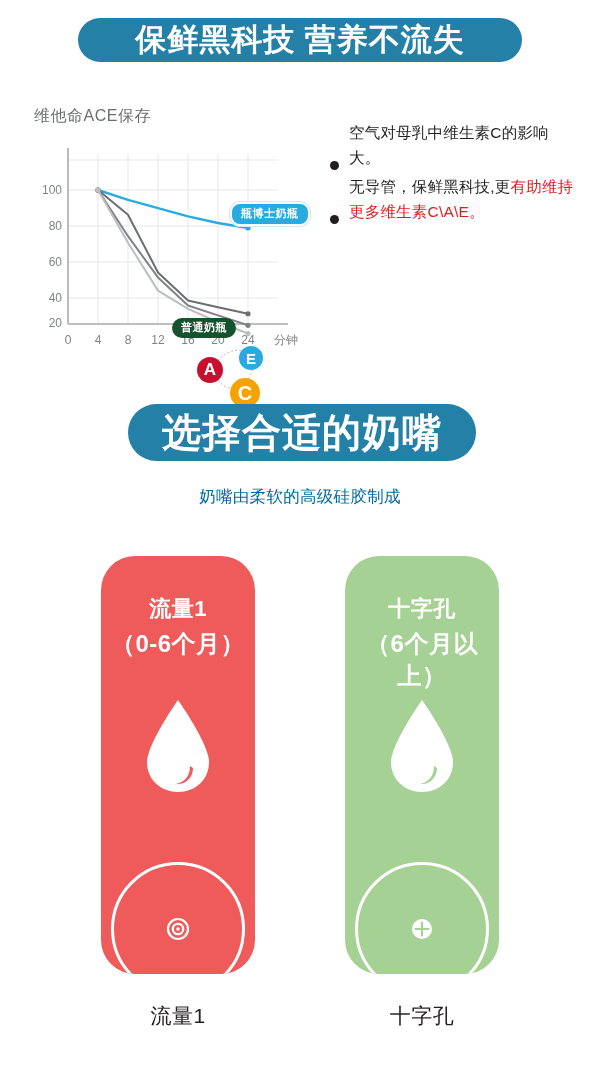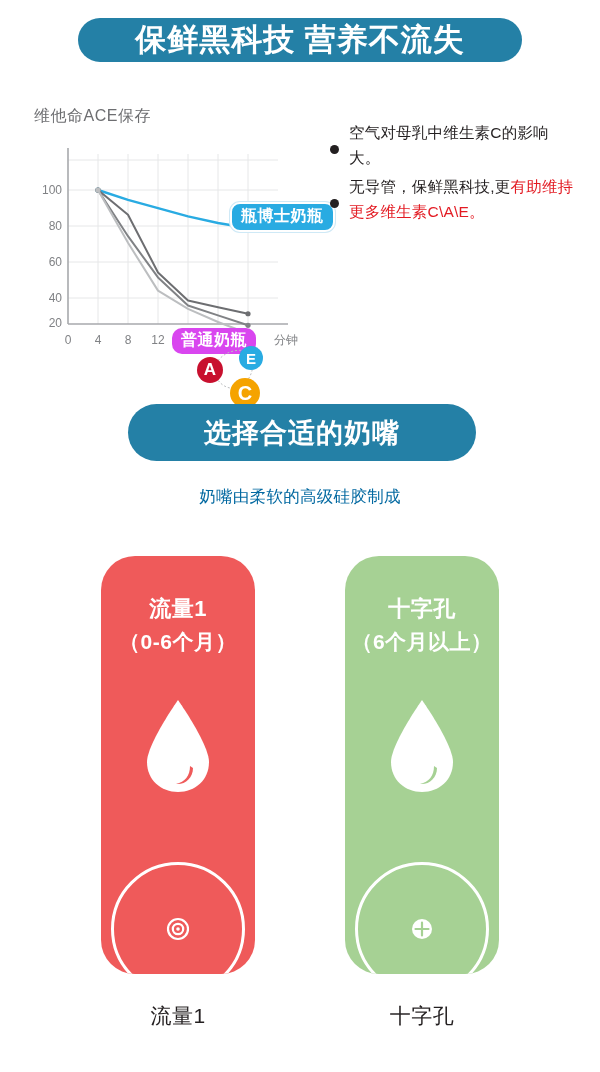--- a/index.html
+++ b/index.html
@@ -34,21 +34,21 @@
     top: 18px;
     width: 444px;
     height: 44px;
     font-size: 31px;
   }
   #banner-mid {
     left: 128px;
     top: 404px;
     width: 348px;
     height: 57px;
-    font-size: 27px;
+    font-size: 39px;
   }
 
   
   #chart-block {
     position: absolute;
     left: 26px;
     top: 106px;
     width: 290px;
     height: 270px;
   }
@@ -86,37 +86,37 @@
     font-size: 12px;
     fill: #808285;
     font-family: "Liberation Sans", sans-serif;
   }
 
   
   .chart-pill {
     position: absolute;
     border-radius: 10px;
     color: #fff;
-    font-size: 16px;
+    font-size: 11px;
     font-weight: bold;
     padding: 2px 9px 3px 9px;
     white-space: nowrap;
     letter-spacing: .5px;
   }
   #pill-dr {
     background: #29abe2;
     border: 2px solid #ffffff;
     box-shadow: 0 0 0 1px #cfe9f6;
     left: 204px;
     top: 96px;
   }
   #pill-normal {
-    background: #d946ef;
+    background: #14532d;
     left: 146px;
-    top: 222px;
+    top: 212px;
   }
 
   
   .vit {
     position: absolute;
     border-radius: 50%;
     display: flex;
     align-items: center;
     justify-content: center;
     color: #ffffff;
@@ -129,21 +129,21 @@
 
   
   #bullets {
     position: absolute;
     left: 330px;
     top: 120px;
     width: 250px;
   }
   .bullet-row {
     display: flex;
-    align-items: center;
+    align-items: flex-end;
     margin-bottom: 4px;
   }
   .bullet-dot {
     width: 9px;
     height: 9px;
     border-radius: 50%;
     background: #231f20;
     flex: 0 0 auto;
     margin-top: 8px;
     margin-right: 10px;
@@ -191,21 +191,21 @@
     font-size: 22px;
     font-weight: bold;
     letter-spacing: .5px;
   }
   .card-sub {
     position: absolute;
     left: 0; right: 0;
     top: 72px;
     text-align: center;
     color: #ffffff;
-    font-size: 21px;
+    font-size: 24px;
     font-weight: bold;
     letter-spacing: .5px;
   }
 
   .drop-wrap {
     position: absolute;
     left: 0; right: 0;
     top: 140px;
     display: flex;
     justify-content: center;

